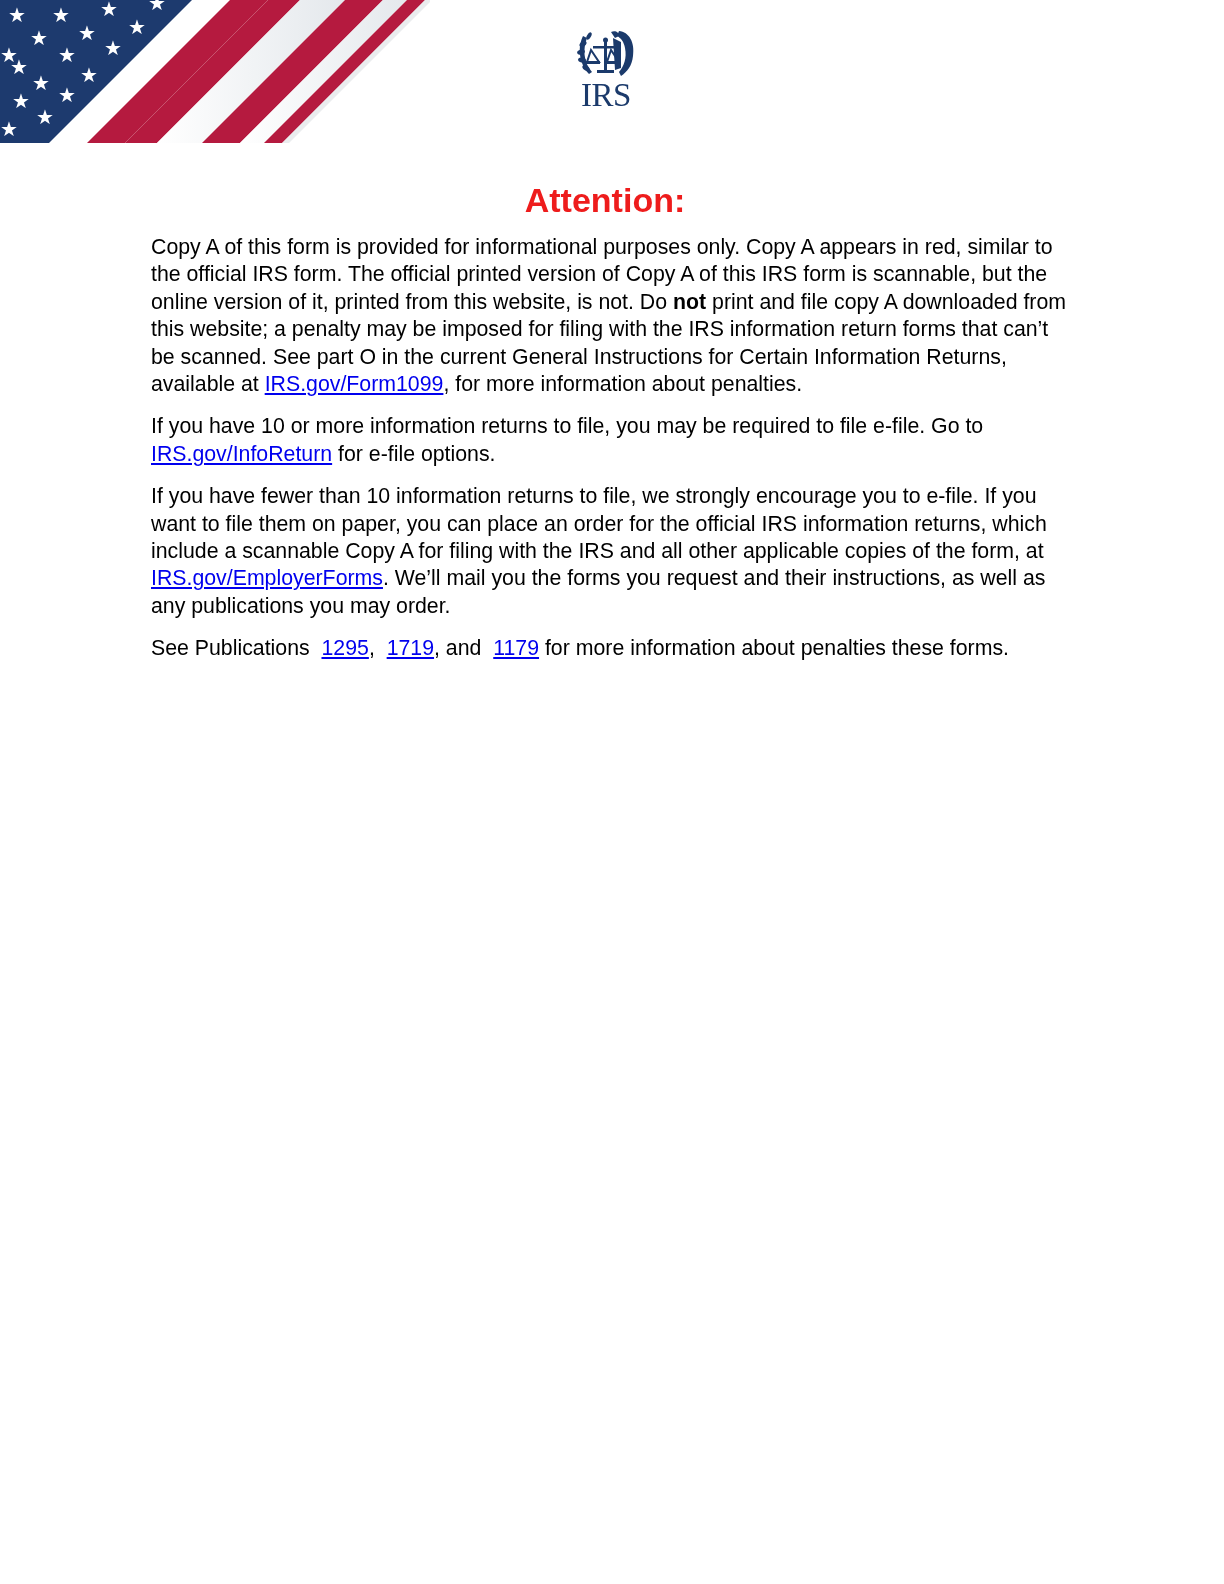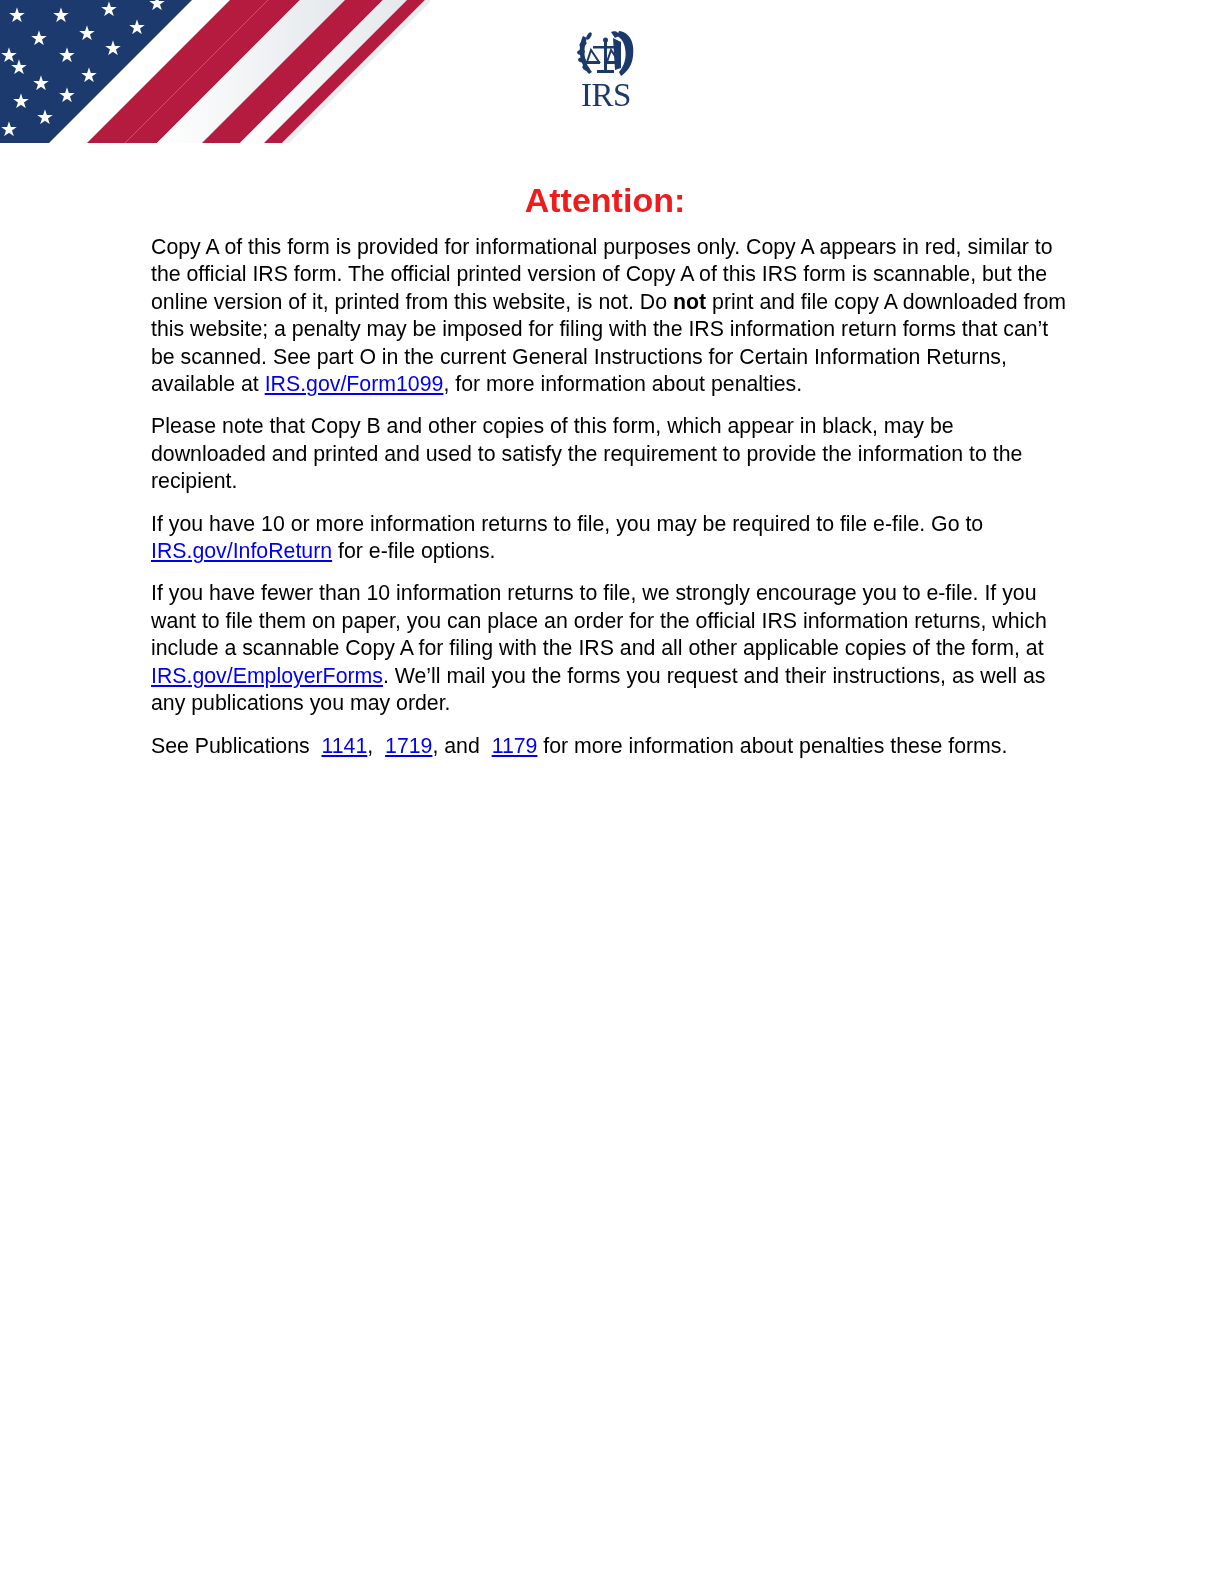--- a/index.html
+++ b/index.html
@@ -88,20 +88,19 @@
     </g>
   </svg>
   <div class="logo-text">IRS</div>
 </div>
 
 <div class="title">Attention:</div>
 
 <div class="content">
   <p><span>Copy A of this form is provided for informational purposes only. Copy A appears in red, similar to the official IRS form. The official printed version of Copy A of this IRS form is scannable, but the online version of it, printed from this website, is not. Do </span><b>not</b><span> print and file copy A downloaded from this website; a penalty may be imposed for filing with the IRS information return forms that can’t be scanned. See part O in the current General Instructions for Certain Information Returns, available at </span><a href="#">IRS.gov/Form1099</a><span>, for more information about penalties.</span></p>
 
-  <p>Please note that Copy B and other copies of this form, which appear in black, may be downloaded and printed and used to satisfy the requirement to provide the information to the recipient.</p>
 
   <p><span>If you have 10 or more information returns to file, you may be required to file e-file. Go to </span><a href="#">IRS.gov/InfoReturn</a><span> for e-file options.</span></p>
 
   <p><span>If you have fewer than 10 information returns to file, we strongly encourage you to e-file. If you want to file them on paper, you can place an order for the official IRS information returns, which include a scannable Copy A for filing with the IRS and all other applicable copies of the form, at </span><a href="#">IRS.gov/EmployerForms</a><span>. We’ll mail you the forms you request and their instructions, as well as any publications you may order.</span></p>
 
-  <p><span>See Publications&nbsp; </span><a href="#">1141</a><span>,&nbsp; </span><a href="#">1719</a><span>, and&nbsp; </span><a href="#">1179</a><span> for more information about penalties these forms.</span></p>
+  <p><span>See Publications&nbsp; </span><a href="#">1295</a><span>,&nbsp; </span><a href="#">1719</a><span>, and&nbsp; </span><a href="#">1179</a><span> for more information about penalties these forms.</span></p>
 </div>
 
 </body></html>

